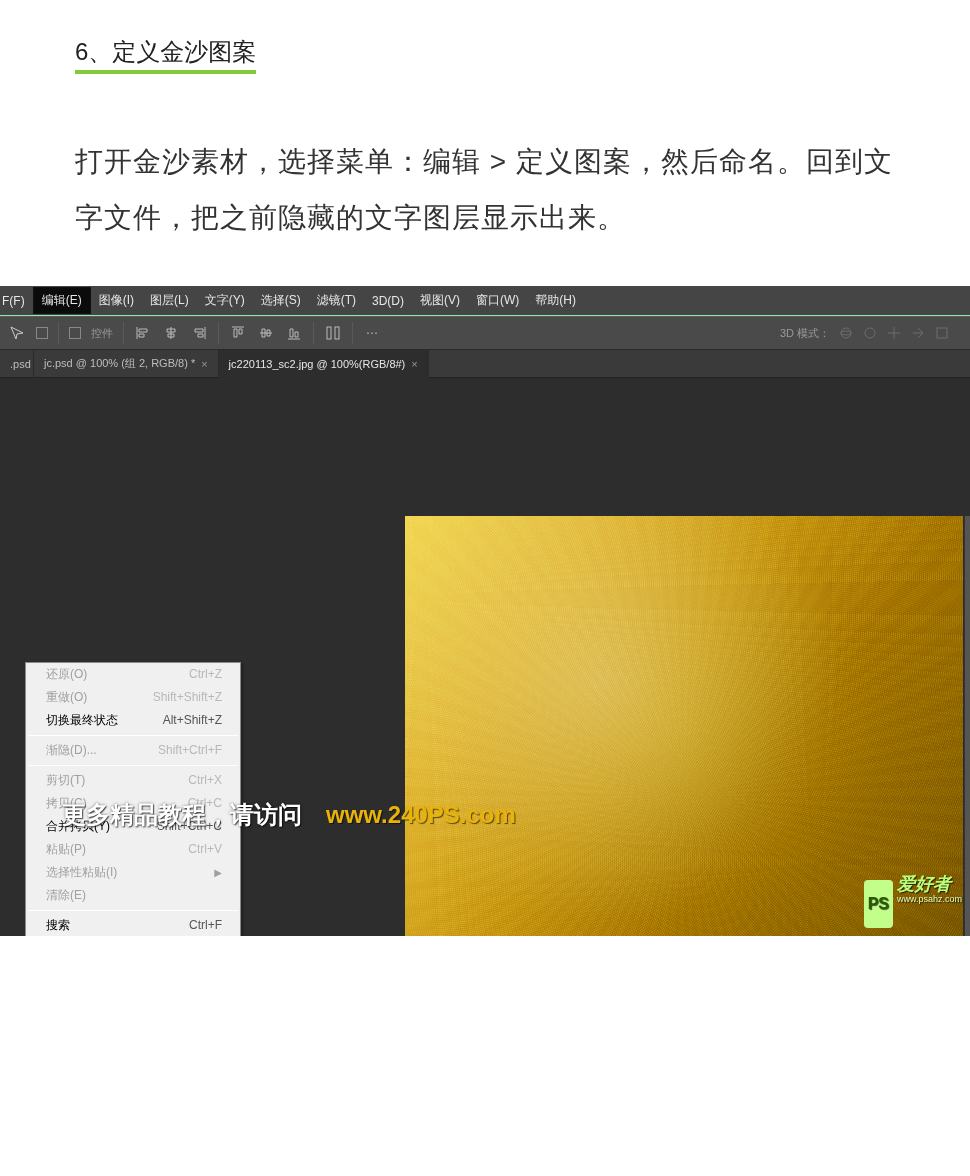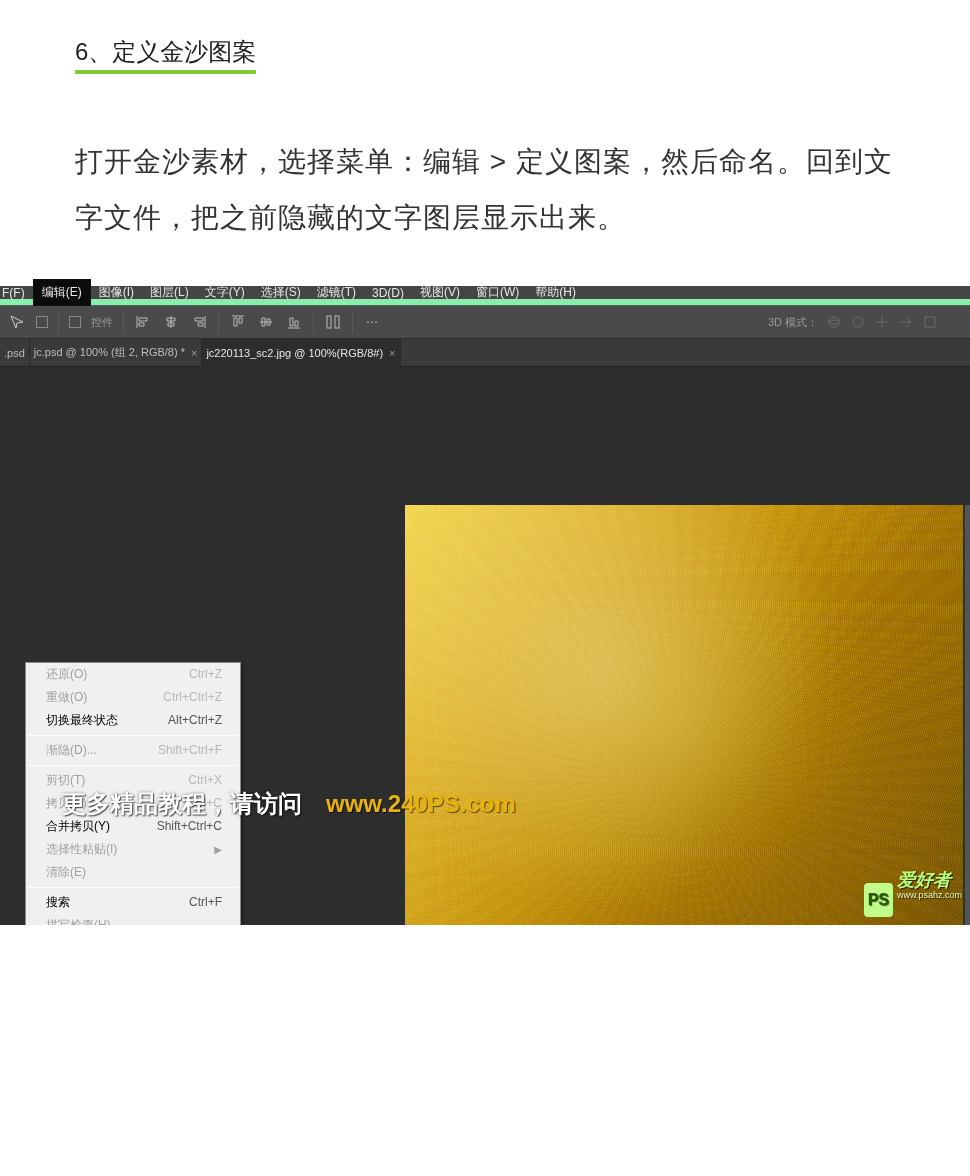--- a/index.html
+++ b/index.html
@@ -2,32 +2,32 @@
 <html><head>
 <meta charset="utf-8">
 <style>
   * { margin: 0; padding: 0; box-sizing: border-box; }
   body { font-family: "Microsoft YaHei", "PingFang SC", sans-serif; background: #fff; width: 970px; }
   .article { padding: 36px 75px 40px 75px; background: #fff; }
   .step-title { font-size: 24px; color: #222; font-weight: 500; border-bottom: 4px solid #7fc93a; display: inline-block; padding-bottom: 2px; margin-bottom: 60px; }
   .step-body { font-size: 28px; color: #333; line-height: 2.0; letter-spacing: 1px; }
 
   .ps-shot { width: 970px; background: #2d2d2d; font-size: 12px; color: #ddd; position: relative; }
-  .menubar { display: flex; align-items: center; height: 19px; background: #454545; border-bottom: 6px solid #86efac; padding-left: 0; }
+  .menubar { display: flex; align-items: center; height: 30px; background: #454545; border-bottom: 1px solid #86efac; padding-left: 0; }
   .menubar .mb-item { padding: 4px 8px; color: #e6e6e6; cursor: default; }
   .menubar .mb-item.active { background: #0b0b0b; border: 1px solid #111; }
   .optbar { display: flex; align-items: center; height: 34px; background: #4a4a4a; border-top: 1px solid #5a5a5a; border-bottom: 1px solid #2a2a2a; padding-left: 8px; gap: 10px; }
   .opt-icon { width: 18px; height: 18px; display: inline-flex; align-items: center; justify-content: center; color: #b8b8b8; }
   .opt-sep { width: 1px; height: 22px; background: #2f2f2f; border-right: 1px solid #5a5a5a; }
   .opt-label { color: #9a9a9a; font-size: 11px; }
-  .opt-3d { display: flex; gap: 8px; align-items: center; margin-left: auto; padding-right: 32px; color: #7a7a7a; }
+  .opt-3d { display: flex; gap: 8px; align-items: center; margin-left: auto; padding-right: 20px; color: #7a7a7a; }
   .opt-3d .i3 { width: 16px; height: 16px; opacity: 0.55; }
 
   .tabbar { display: flex; align-items: center; height: 28px; background: #3a3a3a; border-bottom: 1px solid #222; }
-  .tab { display: flex; align-items: center; height: 28px; padding: 0 4px; color: #bdbdbd; font-size: 11px; border-right: 1px solid #2a2a2a; gap: 6px; }
+  .tab { display: flex; align-items: center; height: 28px; padding: 0 10px; color: #bdbdbd; font-size: 11px; border-right: 1px solid #2a2a2a; gap: 6px; }
   .tab.trunc { max-width: 34px; overflow: hidden; white-space: nowrap; }
   .tab .close { color: #999; font-size: 11px; }
   .tab.active { background: #2d2d2d; color: #e6e6e6; }
 
   .canvas-wrap { height: 558px; background: #2d2d2d; position: relative; overflow: hidden; }
   .gold { position: absolute; left: 405px; top: 138px; width: 558px; height: 560px; background:
      radial-gradient(circle at 35% 30%, rgba(255,255,255,0.25), rgba(255,255,255,0) 45%),
      linear-gradient(125deg, #f4da5a 0%, #e0b730 22%, #c99a10 40%, #a87a00 58%, #8e6700 78%, #6e4e00 100%);
      overflow: hidden; }
   .gold::before, .gold::after { content: ""; position: absolute; inset: -50px; mix-blend-mode: overlay; }
@@ -53,21 +53,21 @@
   .dd-item .sc { color: #555; font-size: 12px; }
   .dd-item.disabled .sc { color: #b8b8b8; }
   .dd-item .arrow { font-size: 10px; }
   .dd-sep { height: 1px; background: #c8c8c8; border-bottom: 1px solid #fff; margin: 3px 2px; }
 
   
   .overlay { position: absolute; left: 62px; bottom: 105px; display: flex; align-items: center; gap: 24px; font-weight: 700; font-size: 24px; z-index: 20; }
   .ov-white { color: #fff; text-shadow: 0 0 3px rgba(0,0,0,0.5), 1px 1px 1px rgba(0,0,0,0.6); }
   .ov-link { color: #eab308; text-shadow: 1px 1px 1px rgba(0,0,0,0.6); }
   .wm-right { position: absolute; right: 8px; bottom: 8px; color: #b8ff7a; font-style: italic; font-weight: 700; font-size: 18px; text-shadow: 1px 1px 1px rgba(0,0,0,0.7); display: flex; align-items: center; gap: 4px; z-index: 20; }
-  .wm-right .ps { background: #c2ff8a; color: #2a5a00; border-radius: 4px; padding: 8px 4px; font-style: normal; font-size: 16px; margin-top: 32px; }
+  .wm-right .ps { background: #c2ff8a; color: #2a5a00; border-radius: 4px; padding: 15px 4px; font-style: normal; font-size: 16px; margin-top: 32px; }
   .wm-right .sub { display: block; font-size: 9px; color: #dfffb8; font-weight: 400; font-style: normal; margin-top: -2px; text-align: center; }
 </style>
 </head>
 <body>
 
 <div class="article">
   <div class="step-title">6、定义金沙图案</div>
   <div class="step-body">打开金沙素材，选择菜单：编辑 &gt; 定义图案，然后命名。回到文字文件，把之前隐藏的文字图层显示出来。</div>
 </div>
 
@@ -178,43 +178,47 @@
     <div class="right-edge"></div>
   </div>
 
   <div class="dropdown">
     <div class="dd-item disabled">
         <span>还原(O)</span>
         <span class="sc">Ctrl+Z</span>
       </div>
     <div class="dd-item disabled">
         <span>重做(O)</span>
-        <span class="sc">Ctrl+Ctrl+Z</span>
+        <span class="sc">Shift+Shift+Z</span>
       </div>
     <div class="dd-item">
         <span>切换最终状态</span>
-        <span class="sc">Alt+Ctrl+Z</span>
+        <span class="sc">Alt+Shift+Z</span>
       </div>
     <div class="dd-sep"></div>
     <div class="dd-item disabled">
         <span>渐隐(D)...</span>
         <span class="sc">Shift+Ctrl+F</span>
       </div>
     <div class="dd-sep"></div>
     <div class="dd-item disabled">
         <span>剪切(T)</span>
         <span class="sc">Ctrl+X</span>
       </div>
     <div class="dd-item disabled">
         <span>拷贝(C)</span>
         <span class="sc">Ctrl+C</span>
       </div>
     <div class="dd-item">
         <span>合并拷贝(Y)</span>
         <span class="sc">Shift+Ctrl+C</span>
+      </div>
+    <div class="dd-item disabled">
+        <span>粘贴(P)</span>
+        <span class="sc">Ctrl+V</span>
       </div>
     <div class="dd-item disabled">
         <span>选择性粘贴(I)</span>
         <span class="arrow">▶</span>
       </div>
     <div class="dd-item disabled">
         <span>清除(E)</span>
       </div>
     <div class="dd-sep"></div>
     <div class="dd-item">

